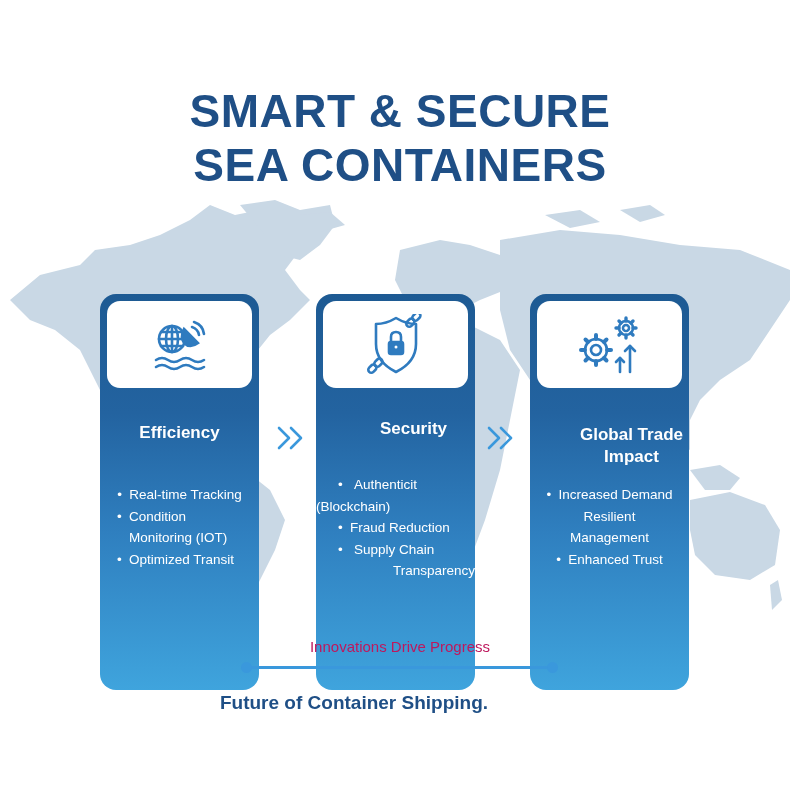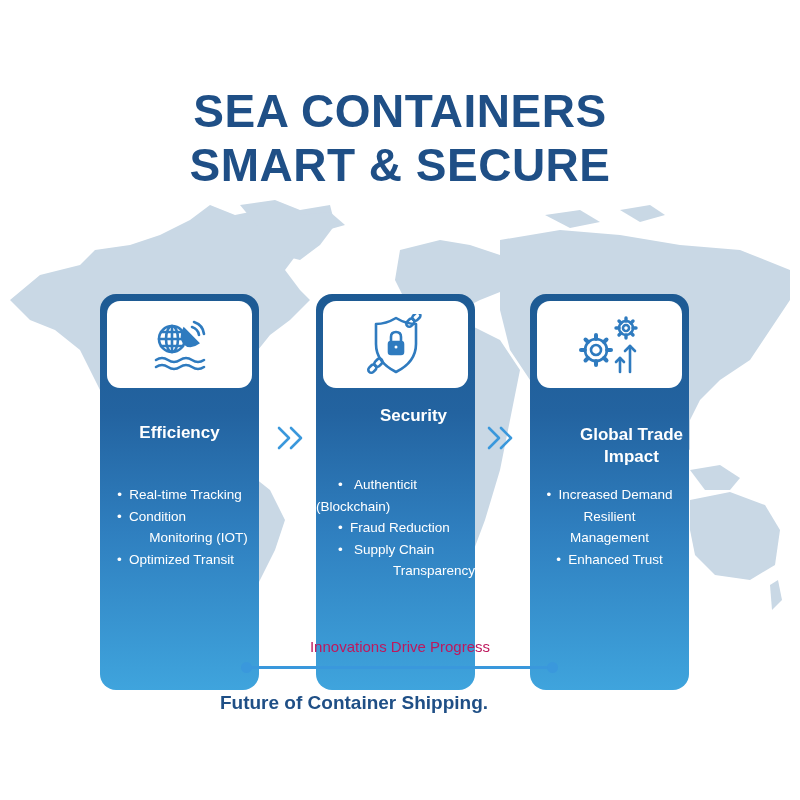--- a/index.html
+++ b/index.html
@@ -49,22 +49,22 @@
 
     <path d="M770 585 L778 580 L782 600 L772 610 Z"></path>
 
     <path d="M300 215 L330 212 L345 225 L320 232 Z"></path>
     <path d="M545 215 L580 210 L600 222 L570 228 Z"></path>
     <path d="M620 210 L650 205 L665 215 L640 222 Z"></path>
   </g>
 </svg>
 
 <div class="title">
+  <div>SMART &amp; SECURE</div>
   <div>SEA CONTAINERS</div>
-  <div>SMART &amp; SECURE</div>
 </div>
 
 <div class="card" style="left:100px;">
   <div class="iconbox">
     <svg width="60" height="56" viewBox="0 0 60 56" fill="none" stroke="#2f7bbf" stroke-width="2.6" stroke-linecap="round">
       <circle cx="22" cy="22" r="13"></circle>
       <ellipse cx="22" cy="22" rx="6" ry="13"></ellipse>
       <line x1="9" y1="22" x2="35" y2="22"></line>
       <line x1="11" y1="15" x2="33" y2="15"></line>
       <line x1="11" y1="29" x2="33" y2="29"></line>
@@ -79,21 +79,21 @@
   <div class="ctitle" style="top:128px;">Efficiency</div>
   <ul style="top:190px;">
     <li>
         <span class="b">•</span>
         <span>Real-time Tracking</span>
       </li>
     <li style="justify-content:flex-start;padding-left:17px;">
         <span class="b">•</span>
         <span>Condition</span>
       </li>
-    <li style="justify-content:center;padding-left:29px;margin-left:9px;">
+    <li style="justify-content:flex-start;padding-left:29px;">
         <span>Monitoring (IOT)</span>
       </li>
     <li style="justify-content:flex-start;padding-left:17px;">
         <span class="b">•</span>
         <span>Optimized Transit</span>
       </li>
   </ul>
 </div>
 
 <svg class="arrow" style="left:275px;" viewBox="0 0 34 26" fill="none" stroke="#3a98dc" stroke-width="2.6" stroke-linecap="round" stroke-linejoin="round">
@@ -107,21 +107,21 @@
       <path d="M30 4 Q20 10 10 10 L10 30 Q10 48 30 58 Q50 48 50 30 L50 10 Q40 10 30 4 Z"></path>
       <rect x="23" y="28" width="14" height="12" rx="2" fill="#2f7bbf"></rect>
       <path d="M25 28 L25 23 Q25 18 30 18 Q35 18 35 23 L35 28"></path>
       <circle cx="30" cy="33" r="1.5" fill="#fff" stroke="none"></circle>
       <rect x="40" y="6" width="9" height="6" rx="3" transform="rotate(-45 44 9)"></rect>
       <rect x="46" y="0" width="9" height="6" rx="3" transform="rotate(-45 50 3)"></rect>
       <rect x="8" y="46" width="9" height="6" rx="3" transform="rotate(-45 12 49)"></rect>
       <rect x="2" y="52" width="9" height="6" rx="3" transform="rotate(-45 6 55)"></rect>
     </svg>
   </div>
-  <div class="ctitle" style="top:111px;padding-left:36px;">Security</div>
+  <div class="ctitle" style="top:124px;padding-left:36px;">Security</div>
   <ul style="top:180px;">
     <li style="justify-content:flex-start;padding-left:22px;">
         <span class="b" style="width:16px;">•</span>
         <span>Authenticit</span>
       </li>
     <li style="justify-content:flex-start;">
         <span>(Blockchain)</span>
       </li>
     <li style="justify-content:flex-start;padding-left:22px;">
         <span class="b">•</span>

